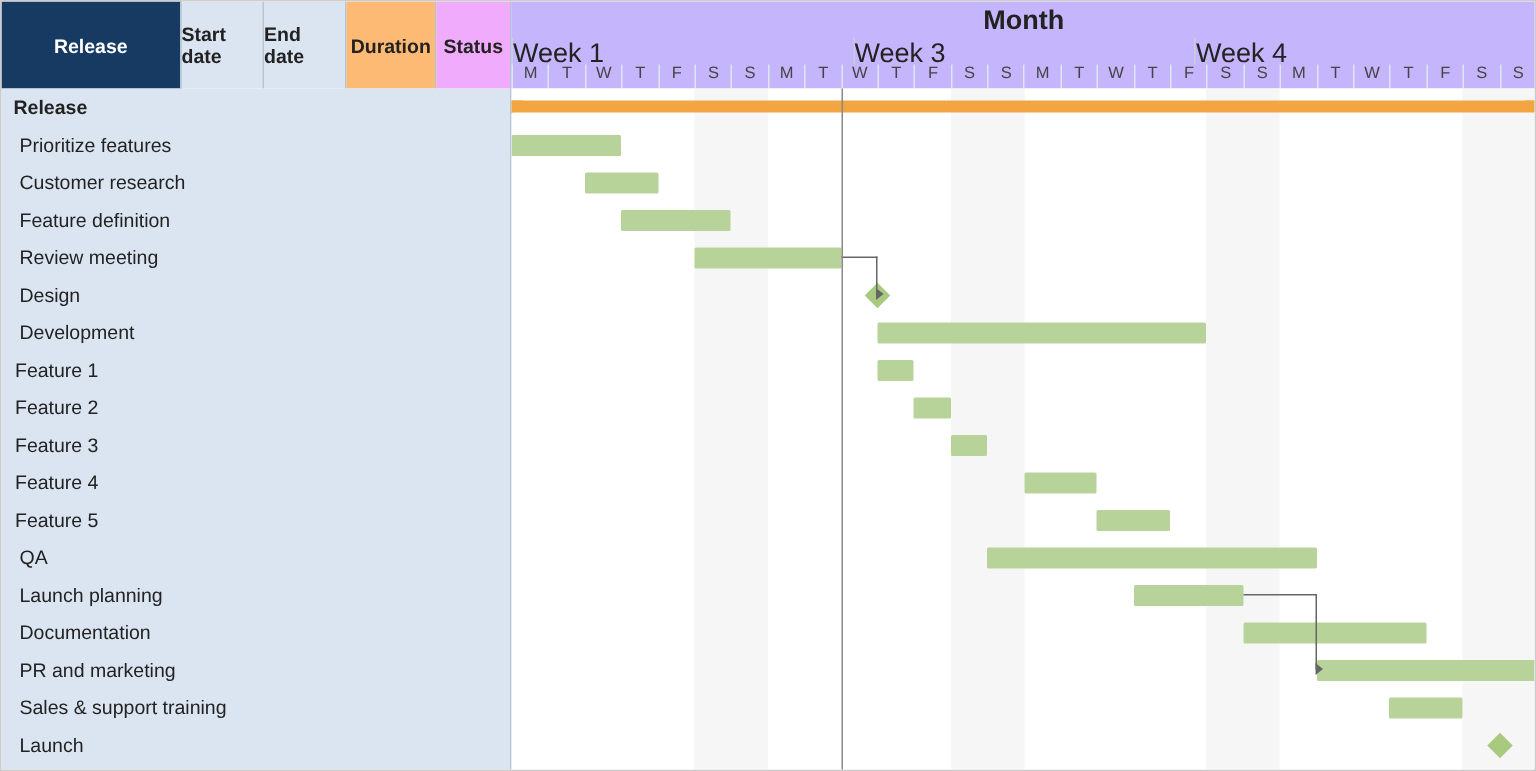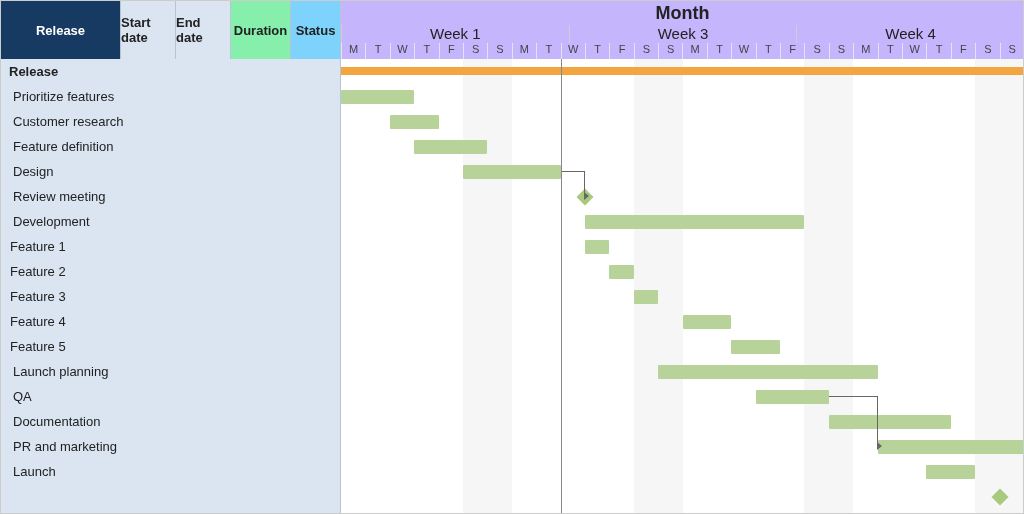--- a/index.html
+++ b/index.html
@@ -4,26 +4,26 @@
 <style>
   * { box-sizing: border-box; margin: 0; padding: 0; }
   body { font-family: Arial, Helvetica, sans-serif; font-size: 13px; color: #222; background: #fff; width: 1024px; }
   .wrap { width: 1024px; height: 514px; border: 1px solid #ccc; overflow: hidden; position: relative; background: #fff; }
   .header-row { display: flex; height: 58px; }
   .left-cols { display: flex; width: 340px; flex: 0 0 340px; }
   .hdr-cell { display: flex; align-items: center; justify-content: center; font-weight: bold; font-size: 13px; border-right: 1px solid #b8c3d4; }
   .hdr-release { width: 120px; background: #173a63; color: #fff; }
   .hdr-sd { width: 55px; background: #dbe5f1; }
   .hdr-ed { width: 55px; background: #dbe5f1; }
-  .hdr-dur { width: 60px; background: #86efac; }
-  .hdr-stat { width: 50px; background: #7dd3fc; }
+  .hdr-dur { width: 60px; background: #fdba74; }
+  .hdr-stat { width: 50px; background: #f0abfc; }
   .right-head { flex: 1; display: flex; flex-direction: column; background: #c4b5fd; position: relative; }
   .month-title { text-align: center; font-weight: bold; font-size: 18px; height: 24px; line-height: 24px; }
   .weeks { display: flex; height: 18px; }
-  .wk { flex: 1; text-align: center; font-size: 15px; border-left: 1px solid #c8d0dc; }
+  .wk { flex: 1; text-align: left; font-size: 18px; border-left: 1px solid #c8d0dc; }
   .days { display: flex; height: 16px; font-size: 11px; color: #444; }
   .day { width: 24.4px; text-align: center; border-left: 1px solid #e0e6ef; }
   .body { display: flex; height: calc(514px - 58px); position: relative; }
   .task-col { width: 340px; flex: 0 0 340px; background: #dbe5f1; border-right: 1px solid #b8c3d4; position: relative; }
   .task-row { height: 25px; line-height: 25px; padding-left: 12px; font-size: 13px; white-space: nowrap; }
   .task-row.section { font-weight: bold; padding-left: 8px; }
   .task-row.indent { padding-left: 9px; }
   .chart-col { flex: 1; position: relative; background: #fff; overflow: hidden; }
   .weekend { position: absolute; top: 0; bottom: 0; width: 48.8px; background: #f2f2f2; opacity: .7; }
   .midline { position: absolute; top: -58px; bottom: 0; width: 1px; background: #888; z-index: 5; }
@@ -87,32 +87,33 @@
           <div class="day" style="width: 24.3929px;">S</div>
         </div>
     </div>
   </div>
   <div class="body">
     <div class="task-col" id="task-col">
         <div class="task-row section">Release</div>
         <div class="task-row">Prioritize features</div>
         <div class="task-row">Customer research</div>
         <div class="task-row">Feature definition</div>
+        <div class="task-row">Review meeting</div>
         <div class="task-row">Design</div>
-        <div class="task-row">Review meeting</div>
         <div class="task-row">Development</div>
         <div class="task-row indent">Feature 1</div>
         <div class="task-row indent">Feature 2</div>
         <div class="task-row indent">Feature 3</div>
         <div class="task-row indent">Feature 4</div>
         <div class="task-row indent">Feature 5</div>
+        <div class="task-row">QA</div>
         <div class="task-row">Launch planning</div>
-        <div class="task-row">QA</div>
         <div class="task-row">Documentation</div>
         <div class="task-row">PR and  marketing</div>
+        <div class="task-row">Sales &amp; support training</div>
         <div class="task-row">Launch</div>
       </div>
     <div class="chart-col" id="chart-col">
       <div class="midline" style="left:219.6px"></div>
     <div class="weekend" style="left: 121.964px;"></div>
         <div class="weekend" style="left: 292.714px;"></div>
         <div class="weekend" style="left: 463.464px;"></div>
         <div class="weekend" style="left: 634.214px;"></div>
         <div class="row" style="top: 0px;">
           <div class="summary" style="left: 0px; width: 683px;"></div>

